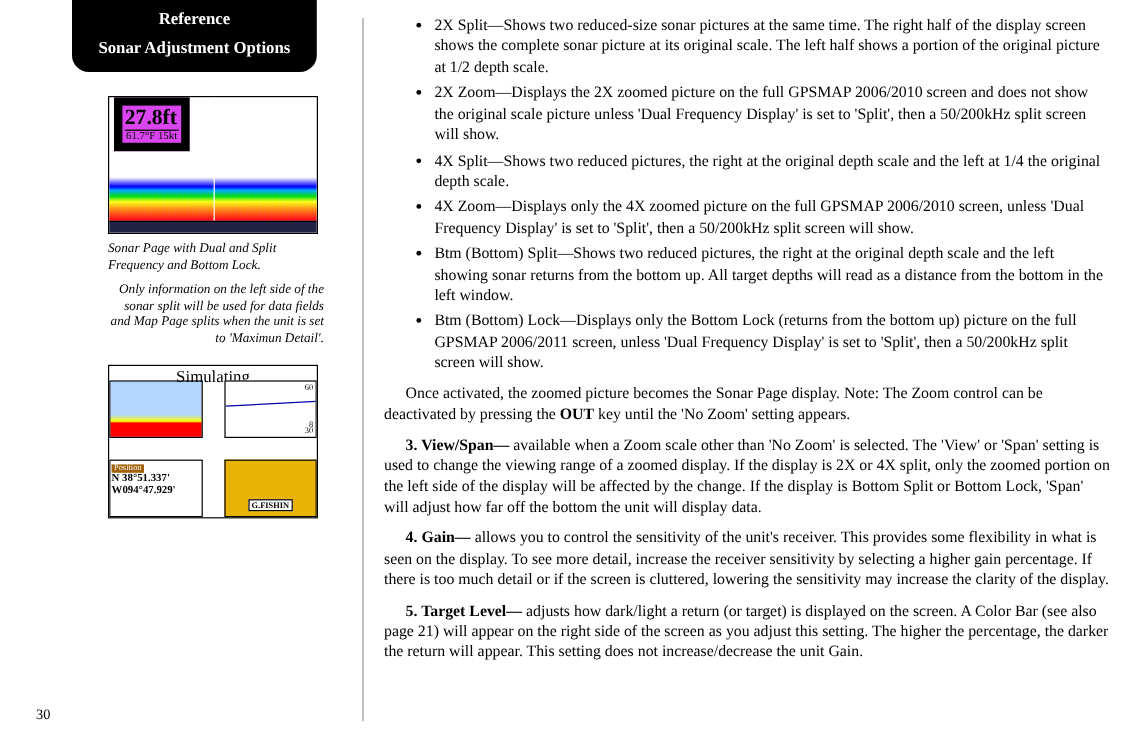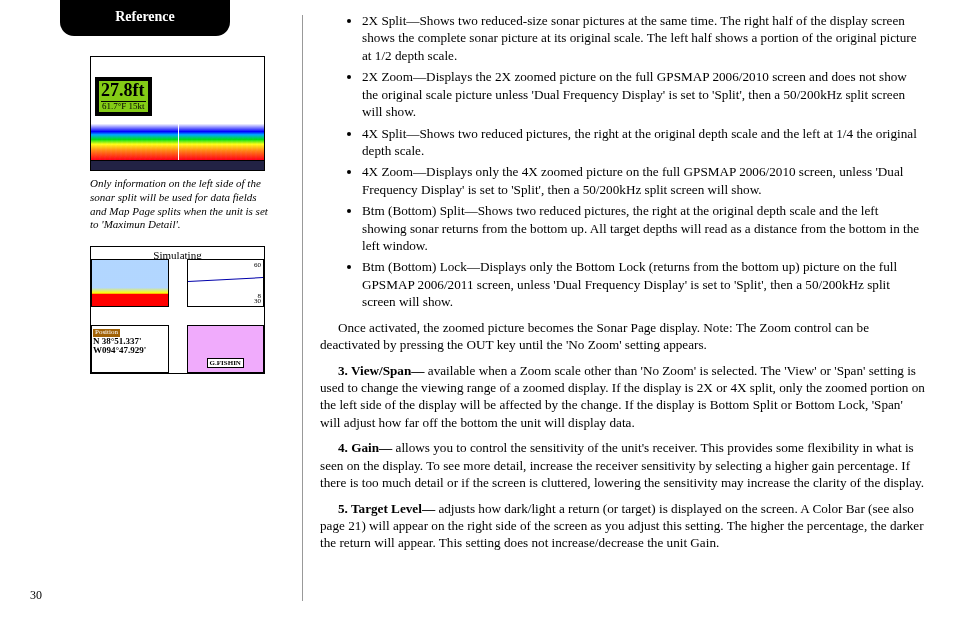--- a/index.html
+++ b/index.html
@@ -20,32 +20,32 @@
   }
   .header-box {
     background: #000;
     color: #fff;
     text-align: center;
     padding: 8px 6px 10px 6px;
     font-weight: bold;
     border-bottom-left-radius: 14px;
     border-bottom-right-radius: 14px;
     margin-left: 30px;
-    width: 170px;
+    width: 204px;
   }
   .header-box .title1 { font-size: 14px; line-height: 1.3; }
   .header-box .title2 { font-size: 14px; line-height: 1.3; margin-top: 6px; }
 
   .fig { margin-left: 60px; margin-top: 20px; width: 175px; }
   .fig-border { border: 1px solid #000; padding: 0; background:#fff; }
   .fig-rect { width: 175px; height: 115px; position: relative; overflow:hidden; }
 
   .depth-box {
-    position: absolute; top: 20px; left: 4px;
-    border: 4px solid #000000; background: #84cc16;
+    position: absolute; top: 0; left: 4px;
+    border: 7px solid #000000; background: #d946ef;
     padding: 0 2px; line-height: 1.1;
   }
   .depth-main { font-family: Georgia, serif; font-size: 18px; font-weight: bold; }
   .depth-sub { font-size: 9px; border-top:1px solid #000; padding:0 1px; }
 
   .sonar-bg {
     position:absolute; left:0; right:0; bottom:10px; top:24px;
     background:
       linear-gradient(to top, #f00 0%, #f80 12%, #ff0 20%, #0d0 26%, #0af 32%, #00f 36%, rgba(0,0,255,0) 46%);
   }
@@ -54,79 +54,81 @@
     background:
       repeating-linear-gradient(95deg, rgba(0,0,90,0.35) 0 2px, rgba(0,0,200,0.1) 2px 5px),
       radial-gradient(circle at 30% 25%, rgba(255,255,0,0.5) 0 2px, transparent 3px),
       radial-gradient(circle at 60% 20%, rgba(0,200,255,0.5) 0 2px, transparent 3px);
     mix-blend-mode: screen;
   }
   .sonar-bar { position:absolute; bottom:0; left:0; right:0; height:10px; background:#224; border-top:1px solid #000;}
   .vline { position:absolute; top:0; bottom:10px; width:1px; background:#fff; left:50%; }
 
   .caption { font-style: italic; font-size: 11px; line-height: 1.25; margin: 6px 0 0 60px; width: 180px; color:#000;}
-  .arrow-note { position: relative; }
+  .arrow-note { position: relative; text-align: right; }
 
   .fig3 { margin-left: 60px; margin-top: 14px; width: 175px; }
   .fig3-rect { width: 175px; height: 128px; position: relative; border:1px solid #000; overflow:hidden; background:#fff;}
-  .fig3 .sim { position:absolute; top:2px; left:0; right:0; text-align:center; font-size:11px; font-family: Georgia,serif;}
+  .fig3 .sim { position:absolute; top:2px; left:0; right:0; text-align:center; font-size:14px; font-family: Georgia,serif;}
   .fig3 .quad { position:absolute; inset:12px 0 0 0; display:grid; grid-template-columns:1fr 1fr; grid-template-rows:1fr 1fr;gap:18px; }
   .fig3 .q { border:1px solid #000; position:relative; overflow:hidden; font-size:8px;}
   .fig3 .q1 { background: linear-gradient(to top, #f00 0 25%, #ff0 28%, rgba(0,120,255,0.3) 40% 100%);}
   .fig3 .q2 { background: #fff; }
   .fig3 .q2::after{content:""; position:absolute; left:0; right:0; top:40%; height:2px; border-top:1px solid #00a; transform: skewY(-3deg);}
   .fig3 .q3 { background:#fff; }
-  .fig3 .q4 { background:#f0abfc; display:flex; align-items:flex-end; justify-content:center;}
+  .fig3 .q4 { background:#eab308; display:flex; align-items:flex-end; justify-content:center;}
   .fig3 .pos { font-family: Georgia,serif; font-size:9px; line-height:1.05; padding:1px; }
   .fig3 .pos-label { color:#fff; background:#a16207; font-size:7px; padding:0 2px; display:inline-block;}
   .fig3 .gfish { border:1px solid #000; font-size:7px; font-weight:bold; padding:0 2px; margin-bottom:4px; background:#fff;}
 
   .pagenum { position:absolute; left: 30px; bottom: 18px; font-size: 12px; }
 
   .main {
     position: absolute;
     left: 320px;
     top: 12px;
     width: 605px;
     font-size: 13.2px;
     line-height: 1.32;
     font-family: "Georgia", "Times New Roman", serif;
   }
   .main ul { list-style: disc; padding-left: 42px; margin-bottom: 8px; }
   .main li { margin-bottom: 4px; text-align: left; }
   .main p { margin-bottom: 8px; text-align: left; }
   .main .indent { text-indent: 18px; }
   .main strong { font-weight: bold; }
-  .outkey { font-weight: normal; }
+  .outkey { font-weight: bold; }
 
   .divider { position:absolute; left:302px; top:15px; bottom:20px; width:1px; background:#999;}
 </style>
 </head>
 <body>
 
 <div class="divider"></div>
 
 <div class="left-col">
   <div class="header-box">
     <div class="title1">Reference</div>
+    <div class="title2">Sonar Adjustment Options</div>
   </div>
 
   <div class="fig">
     <div class="fig-border fig-rect">
       <div class="sonar-bg">
           <div class="sonar-noise"></div>
         </div>
       <div class="vline"></div>
       <div class="depth-box">
         <div class="depth-main">27.8ft</div>
         <div class="depth-sub">61.7°F 15kt</div>
       </div>
       <div class="sonar-bar"></div>
     </div>
   </div>
+  <div class="caption">Sonar Page with Dual and Split Frequency and Bottom Lock.</div>
 
   <div class="caption arrow-note">Only information on the left side of the sonar split will be used for data fields and Map Page splits when the unit is set to 'Maximun Detail'.</div>
 
   <div class="fig3">
     <div class="fig3-rect">
       <div class="sim">Simulating</div>
       <div class="quad">
         <div class="q q1"></div>
         <div class="q q2">
           <div style="position:absolute;top:1px;right:2px;font-size:7px;">60</div>

